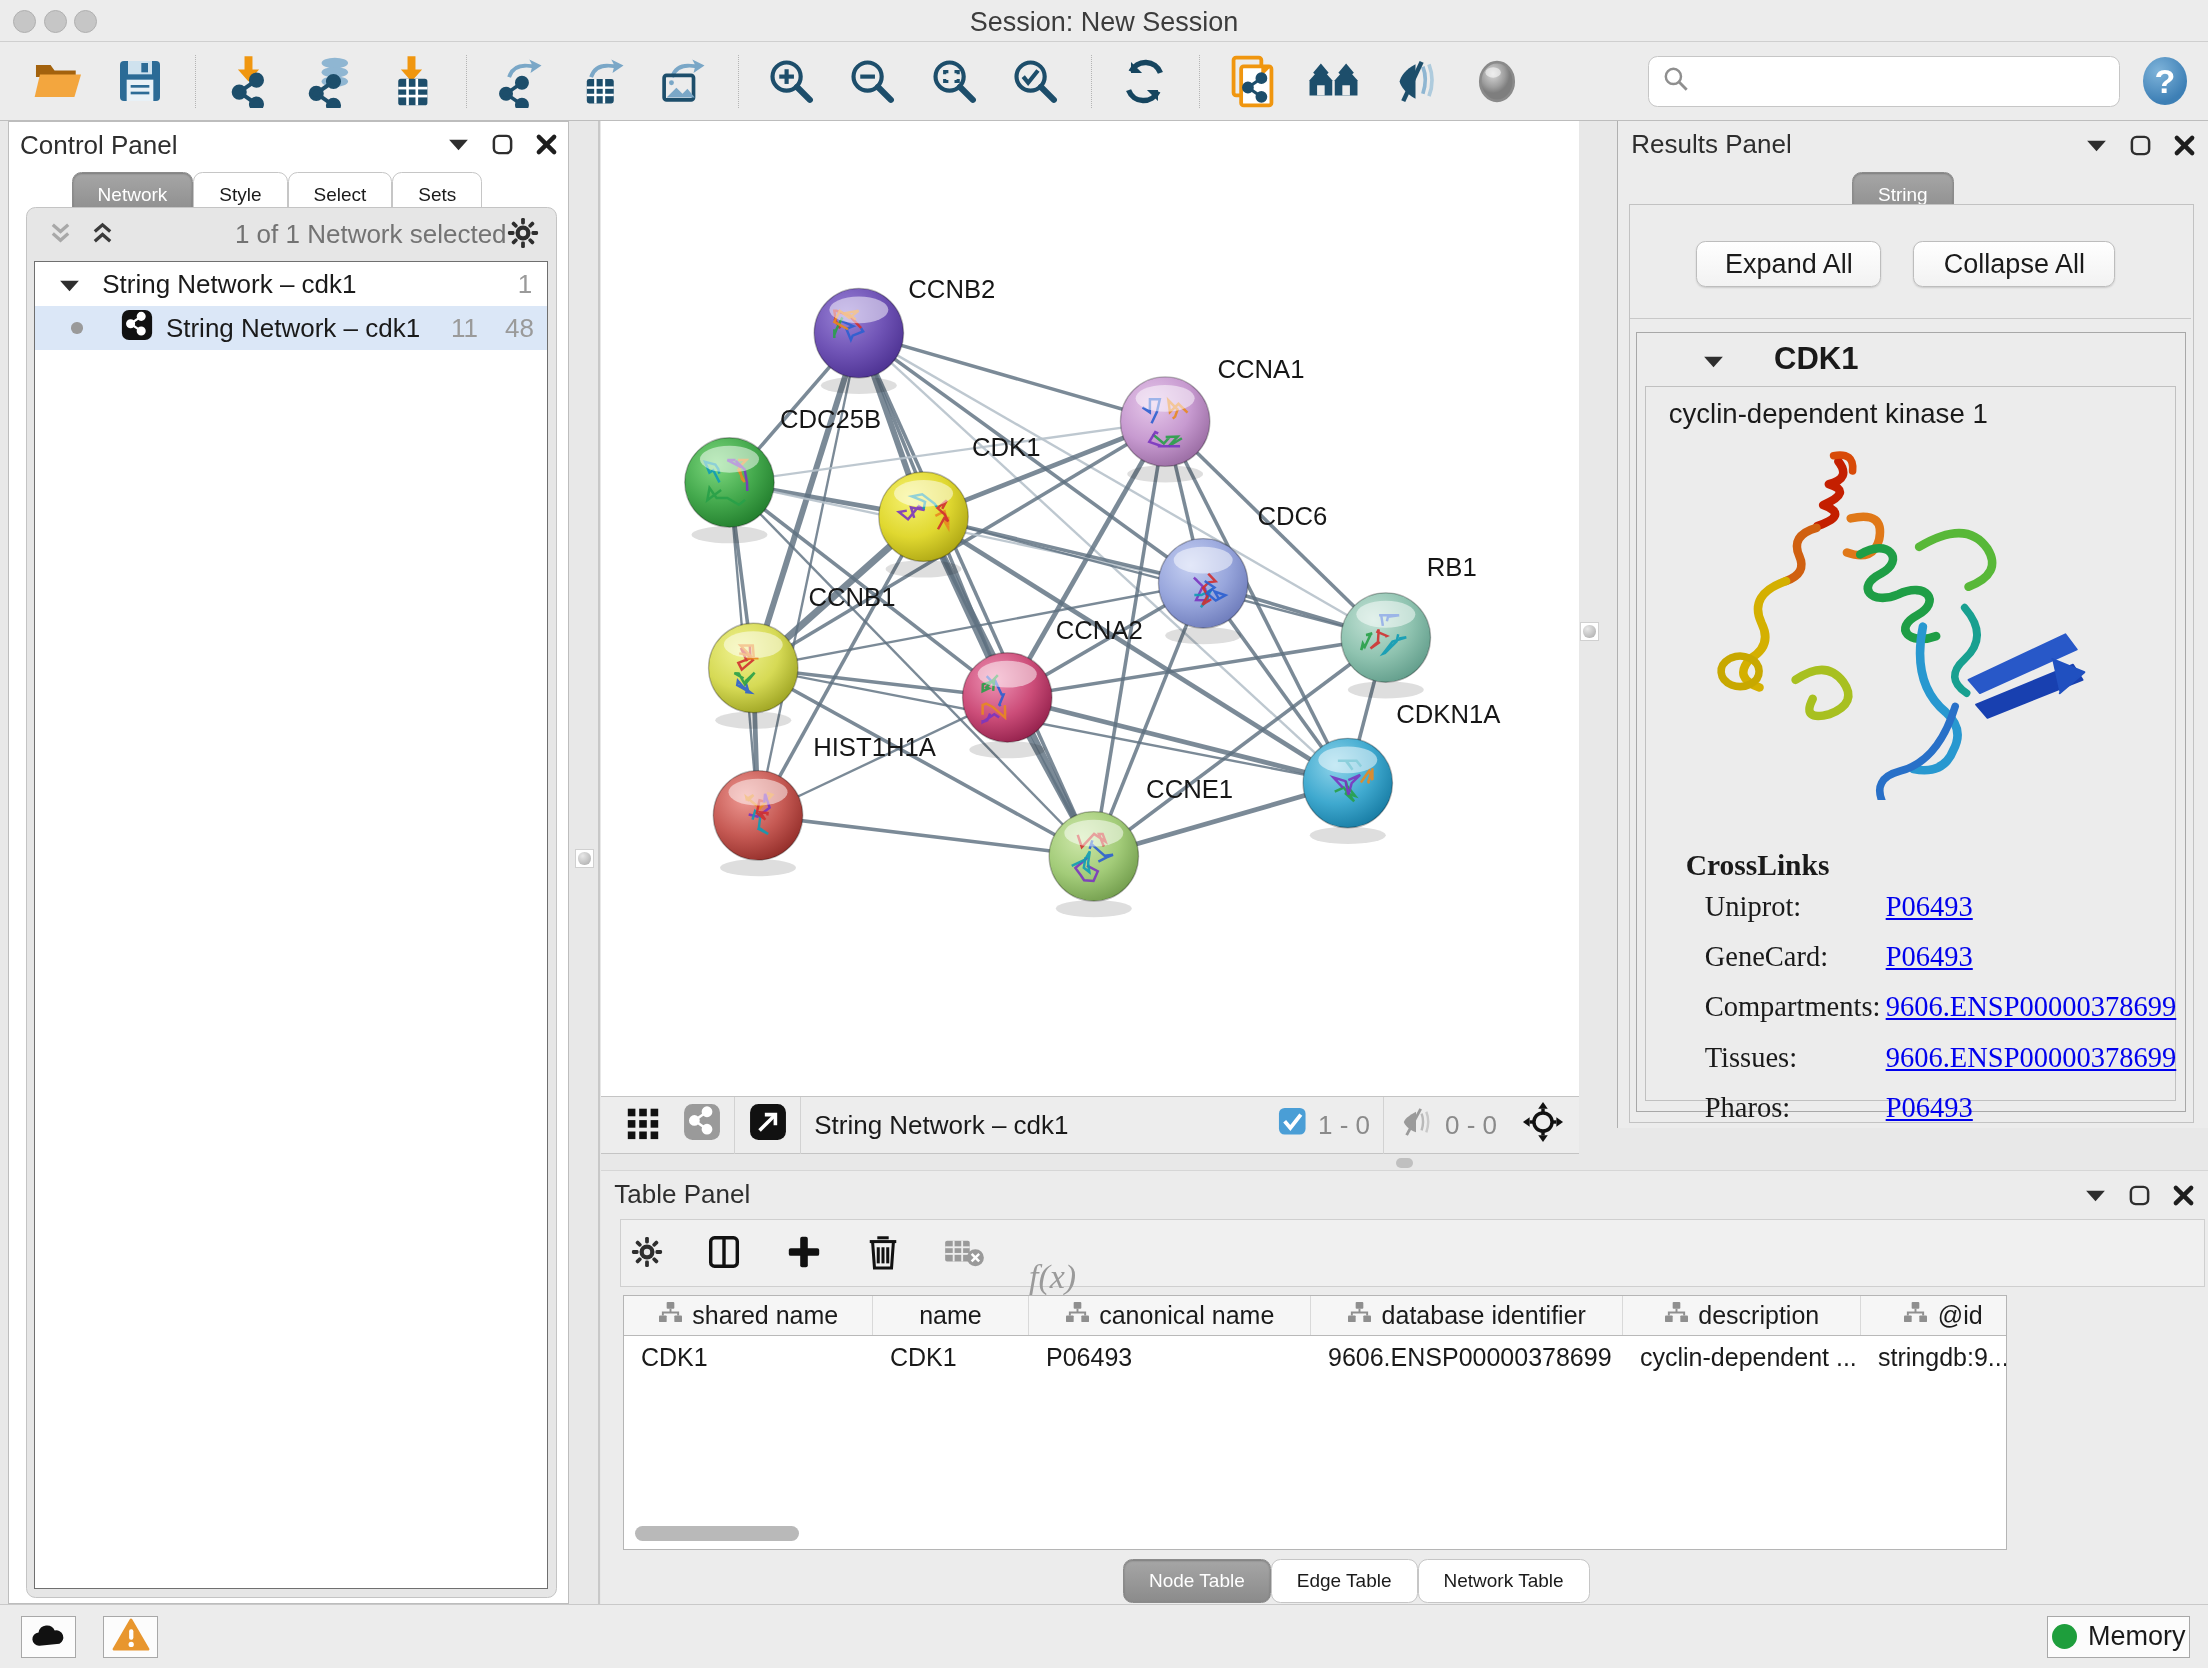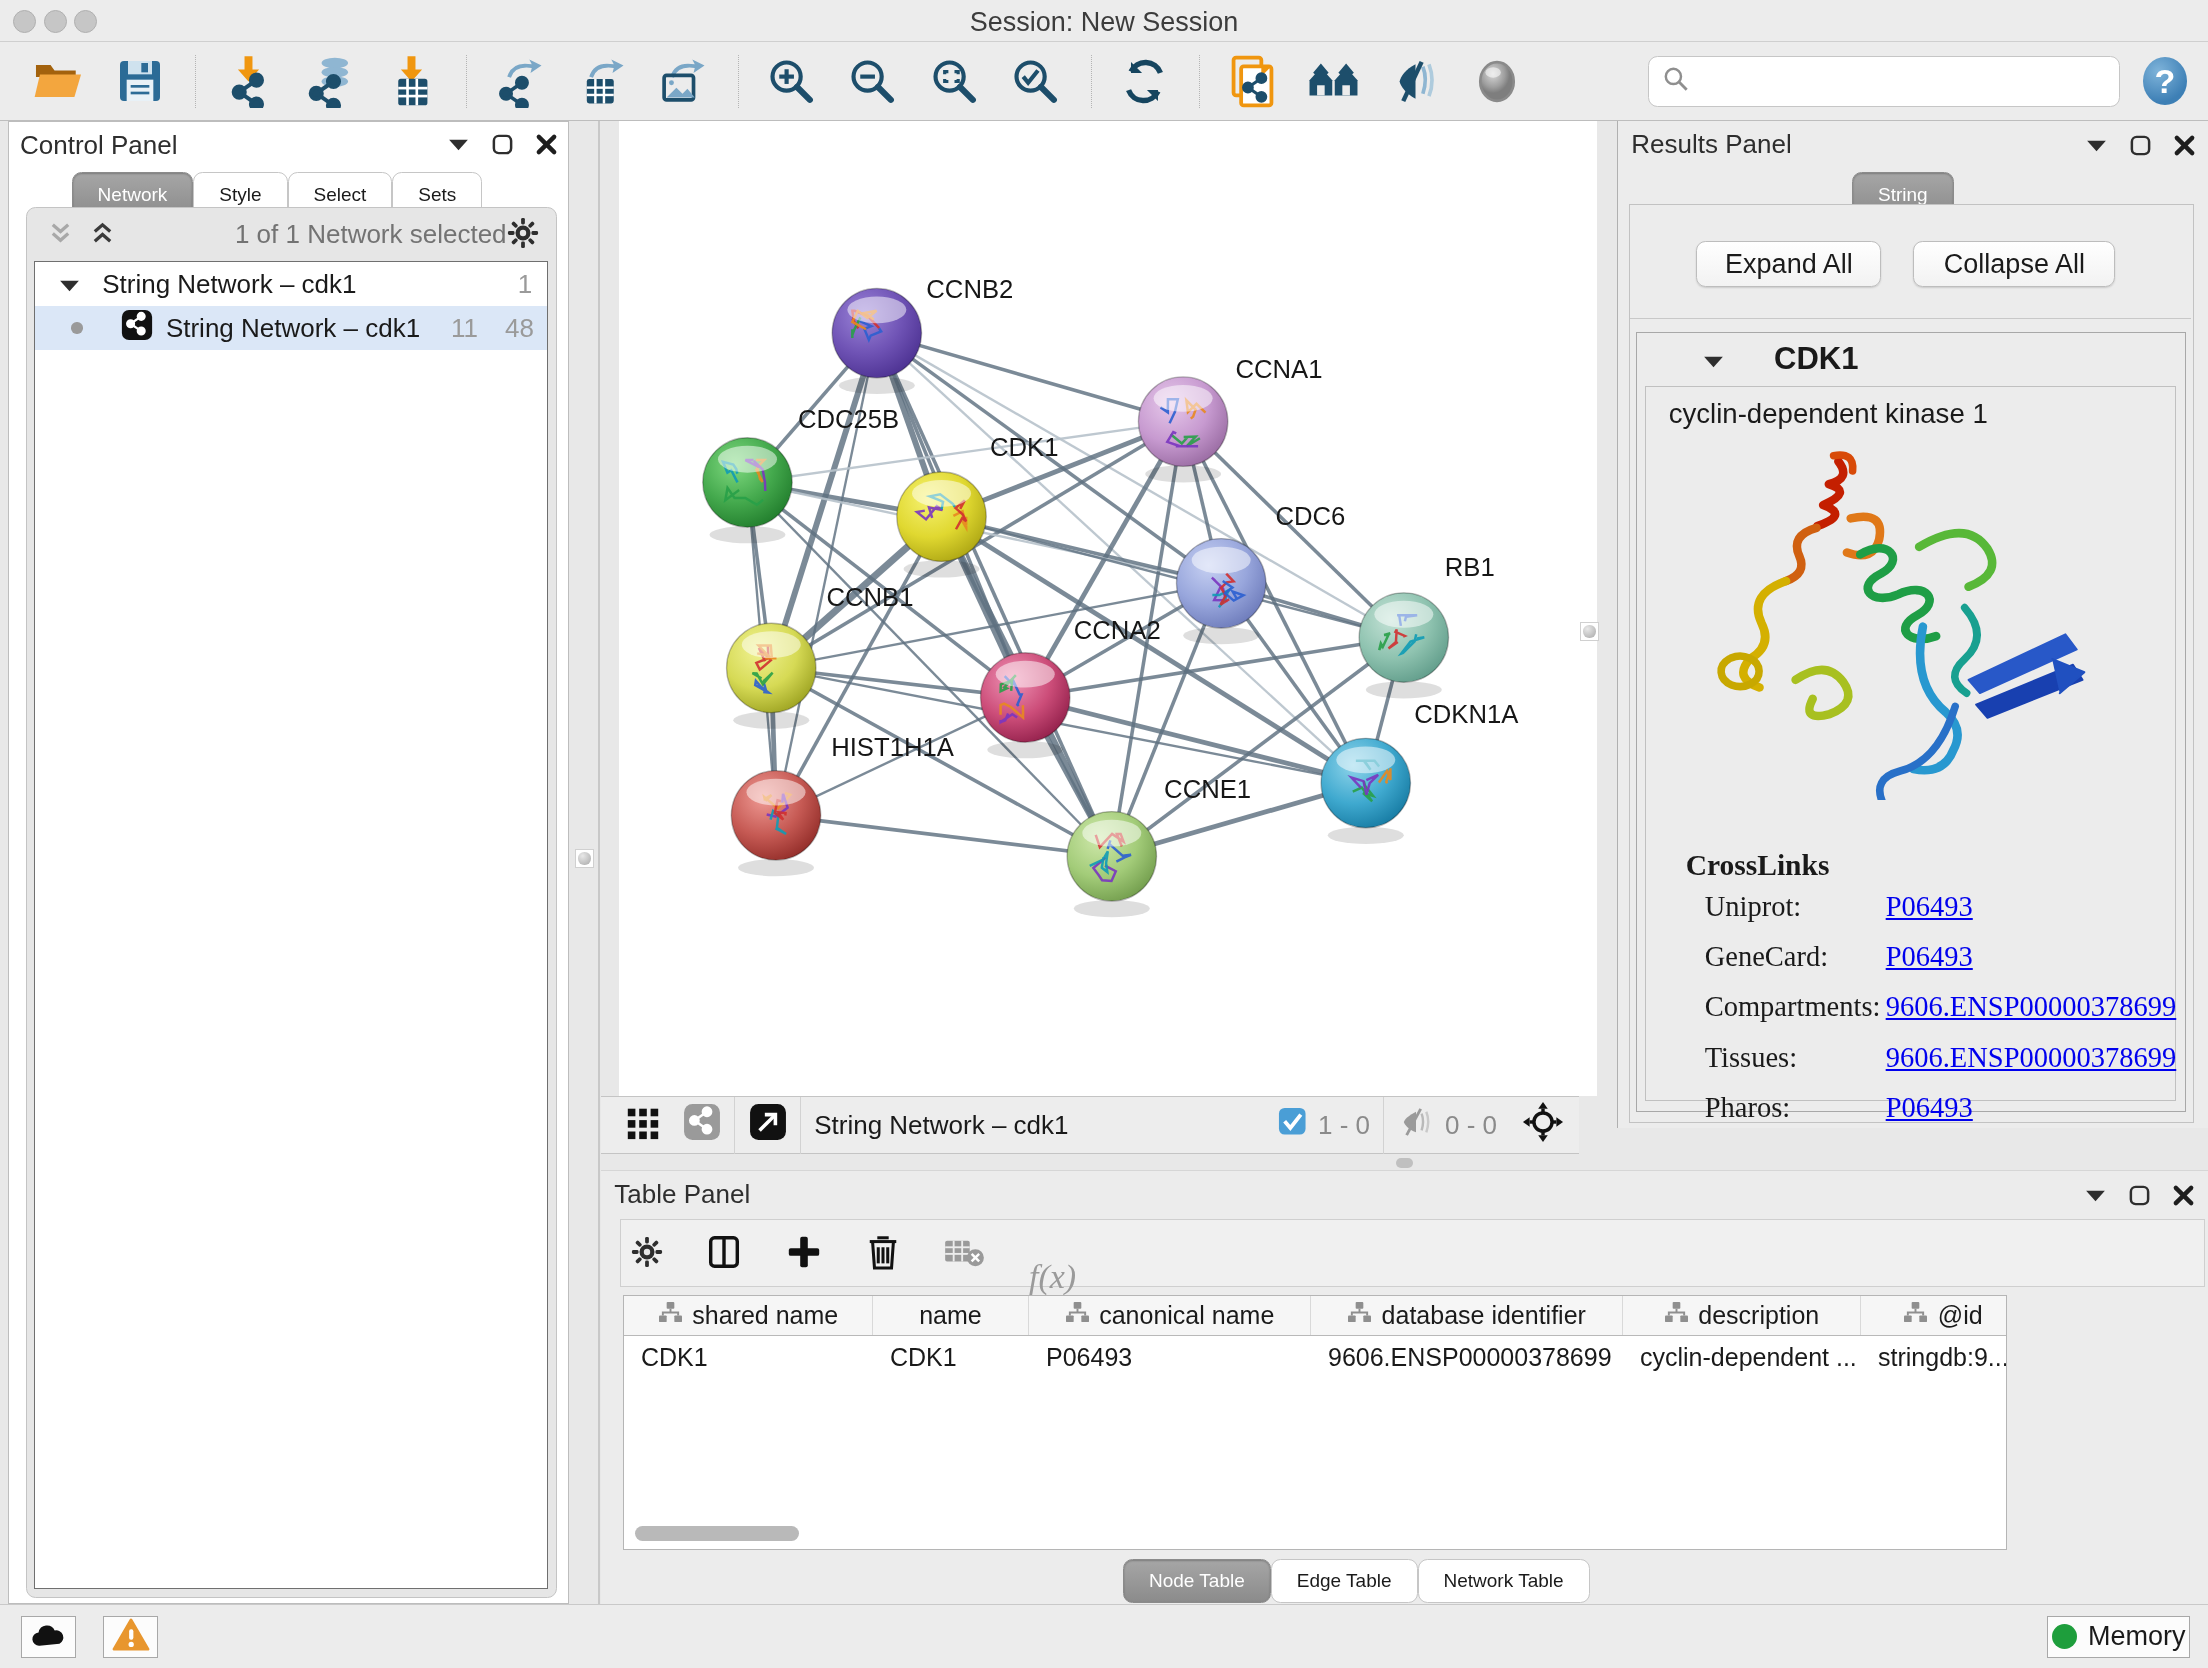--- a/index.html
+++ b/index.html
@@ -48,21 +48,21 @@
     background:#e6e6e6; border:1px solid #c4c4c4; border-radius:9.5px; }
   #cp-toolbar { position:absolute; left:0; top:0; width:100%; height:53px; display:flex; align-items:center; }
   #cp-info { flex:1; text-align:right; font-size:26px; color:#737373; }
   #cp-tree { position:absolute; left:7.6px; top:53px; width:514px; height:1328px;
     background:#fff; border:1.9px solid #6f6f6f; overflow:hidden; }
   .tree-row { position:relative; height:44px; display:flex; align-items:center; font-size:26px; }
   .tree-row.sel { background:#dbe7f7; }
   .tree-num { color:#9a9a9a; }
 
   
-  #canvas { left:619px; top:121px; width:978px; height:975px; background:#fff; }
+  #canvas { left:601px; top:121px; width:978px; height:975px; background:#fff; }
   #net-bar { left:601px; top:1096px; width:978px; height:58px; background:#ededed;
     border-top:1px solid #c4c4c4; border-bottom:1px solid #c4c4c4;
     display:flex; align-items:center; font-size:26px; }
   .nb-div { width:1px; height:57px; background:#d2d2d2; margin:0 13.3px; }
   .nb-gray { color:#8a8a8a; }
 
   
   .split-handle { width:19px; height:19px; background:#fff; border:1px solid #d0d0d0;
     display:flex; align-items:center; justify-content:center; }
   .split-dot { width:12.4px; height:12.4px; border-radius:50%;

